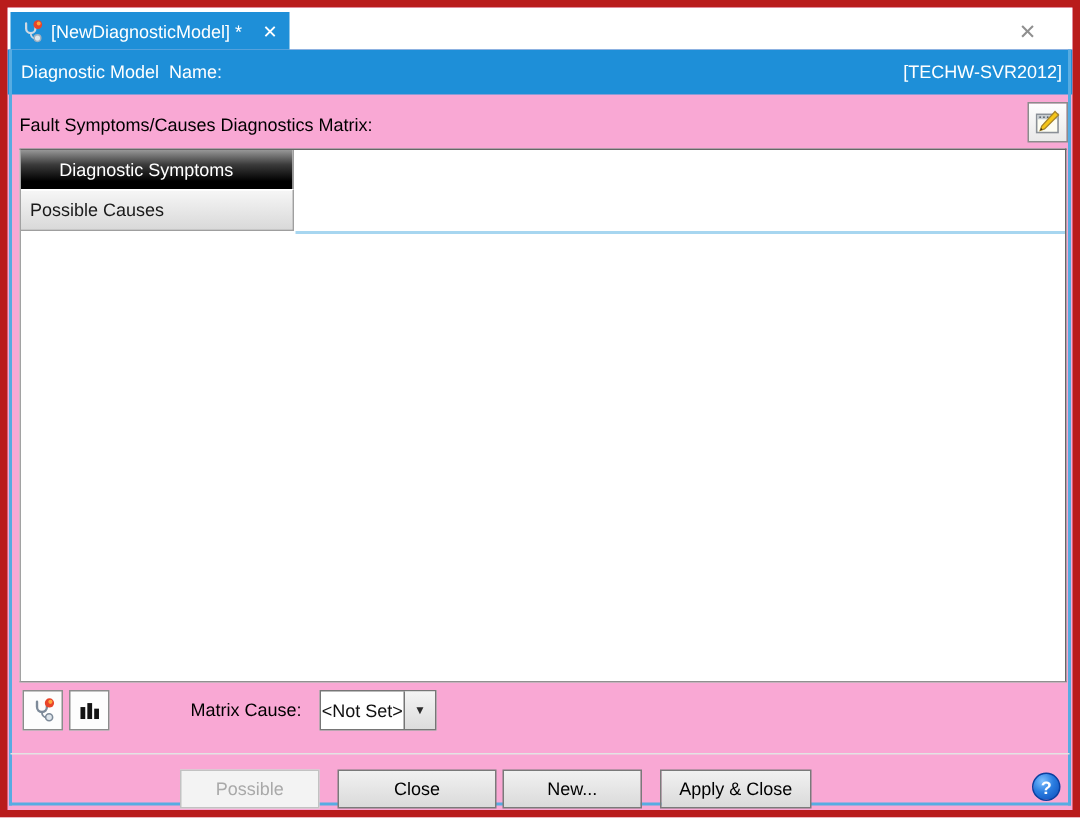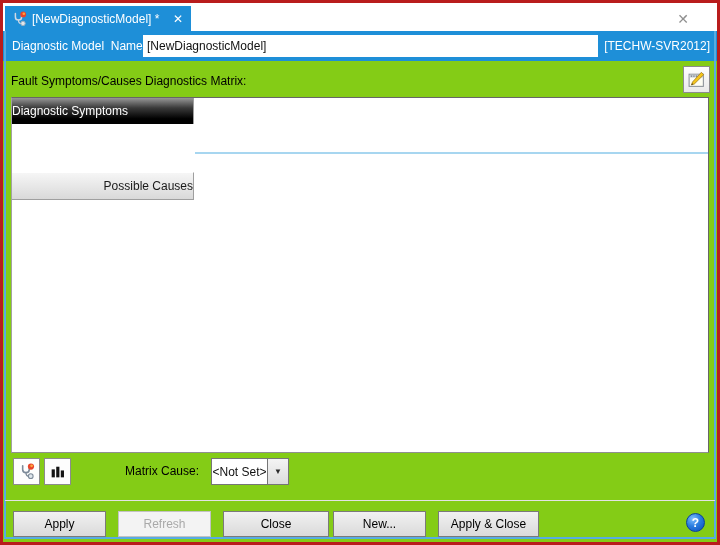--- a/index.html
+++ b/index.html
@@ -1,18 +1,18 @@
 <!DOCTYPE html>
 <html><head>
 <meta charset="utf-8">
 <style>
   html,body{margin:0;padding:0;background:#fff;}
   .window{
     position:relative;width:720px;height:545px;box-sizing:border-box;
-    border:3px solid #b91c1c;background:#84cc16;overflow:hidden;
+    border:5px solid #b91c1c;background:#f9a8d4;overflow:hidden;
     font-family:"Liberation Sans","DejaVu Sans",sans-serif;
     -webkit-font-smoothing:antialiased;
   }
   
   .blue-frame{
     position:absolute;left:1px;right:1px;top:28px;bottom:3px;
     border:2px solid #57ace2;border-top:none;pointer-events:none;
   }
   
   .tabbar{position:absolute;left:0;top:0;right:0;height:28px;background:#fff;}
@@ -52,27 +52,27 @@
   }
   
   .matrix{
     position:absolute;left:8px;top:94px;width:698px;height:356px;box-sizing:border-box;
     border:1px solid;border-color:#676767 #676767 #909090 #a2a2a2;background:#fff;
   }
   .cell-symptoms{
     position:absolute;left:0;top:0;width:182px;height:26px;box-sizing:border-box;
     background:linear-gradient(180deg,#979797 0%,#3a3a3a 38%,#000 80%);
     border-right:1px solid #9f9f9f;
-    color:#fff;font-size:12px;line-height:26px;text-align:left;padding-right:14px;
+    color:#fff;font-size:12px;line-height:26px;text-align:center;padding-right:14px;
   }
   .cell-causes{
     position:absolute;left:0;top:26px;width:182px;height:28px;box-sizing:border-box;
     background:linear-gradient(180deg,#f6f6f6,#d9d9d9);
     border-top:1px solid #fff;border-right:1px solid #9f9f9f;border-bottom:1px solid #9f9f9f;
-    color:#1a1a1a;font-size:12px;line-height:26px;text-align:right;padding-left:6px;margin-top:48px;
+    color:#1a1a1a;font-size:12px;line-height:26px;text-align:left;padding-left:6px;
   }
   .row-line{position:absolute;left:183px;right:0;top:54px;height:2px;background:#a7d6f0;}
   .grid-area{position:absolute;left:183px;top:0;right:0;bottom:0;background:#fff;}
   
   .tool-btn{
     position:absolute;top:455px;width:27px;height:27px;box-sizing:border-box;
     border:1px solid #8c8c8c;background:#fdfdfd;display:flex;align-items:center;
     justify-content:center;padding:0;cursor:pointer;
   }
   .tool-btn.b1{left:10px;}
@@ -127,21 +127,20 @@
         <circle cx="12.8" cy="2.7" r="1.3" fill="#ffa63d"></circle>
       </svg>
       <span class="tab-title">[NewDiagnosticModel] *</span>
       <span class="tab-close">✕</span>
     </div>
     <span class="win-close">✕</span>
   </div>
 
   <div class="name-bar">
     <span class="name-label">Diagnostic Model  Name:</span>
-    <input class="name-input" type="text" value="[NewDiagnosticModel]" style="">
     <span class="server-badge">[TECHW-SVR2012]</span>
   </div>
 
   <div class="blue-frame"></div>
 
   <div class="section-label">Fault Symptoms/Causes Diagnostics Matrix:</div>
   <button class="edit-btn">
     <svg width="19" height="19" viewBox="0 0 18 18">
       <rect x="2" y="4" width="13.5" height="11.5" fill="#fdfdf3" stroke="#8a9097" stroke-width="1"></rect>
       <rect x="2.5" y="4.5" width="12.5" height="2.6" fill="#c3c9cf"></rect>
@@ -181,22 +180,21 @@
   <span class="dc-label">Matrix Cause:</span>
   <div class="combo">
     <span class="combo-value">&lt;Not Set&gt;</span>
     <span class="combo-arrow">
         <span>▼</span>
       </span>
   </div>
 
   <div class="footer-sep"></div>
 
-  <button class="btn btn-apply">Apply</button>
-  <button class="btn btn-refresh" disabled="">Refresh</button>
+  <button class="btn btn-refresh" disabled="">Possible</button>
   <button class="btn btn-close">Close</button>
   <button class="btn btn-new">New...</button>
   <button class="btn btn-applyclose">Apply &amp; Close</button>
   <div class="help">
       <span>?</span>
     </div>
 
 </div>
 
 </body></html>

